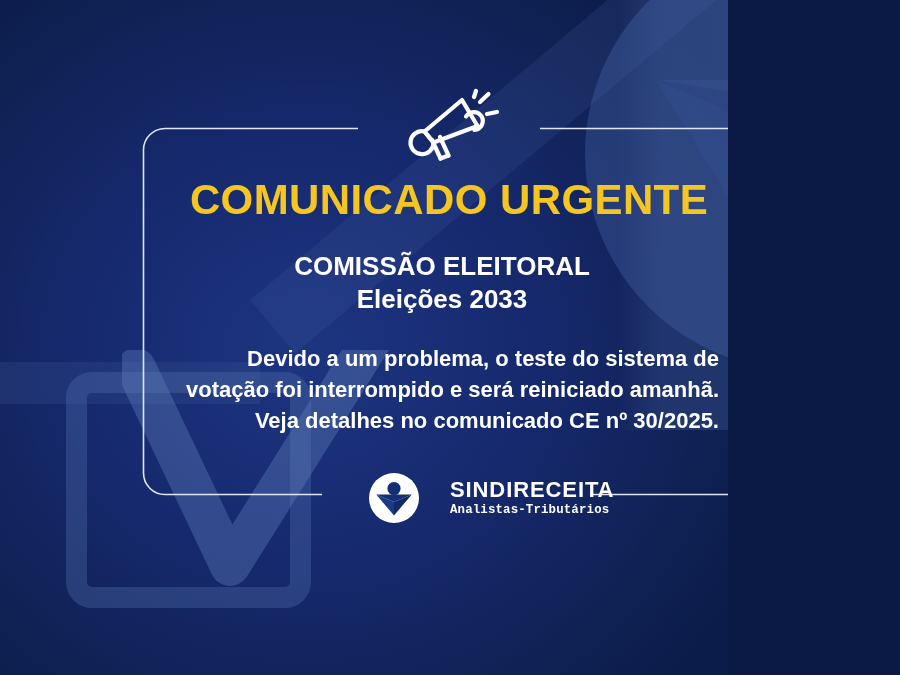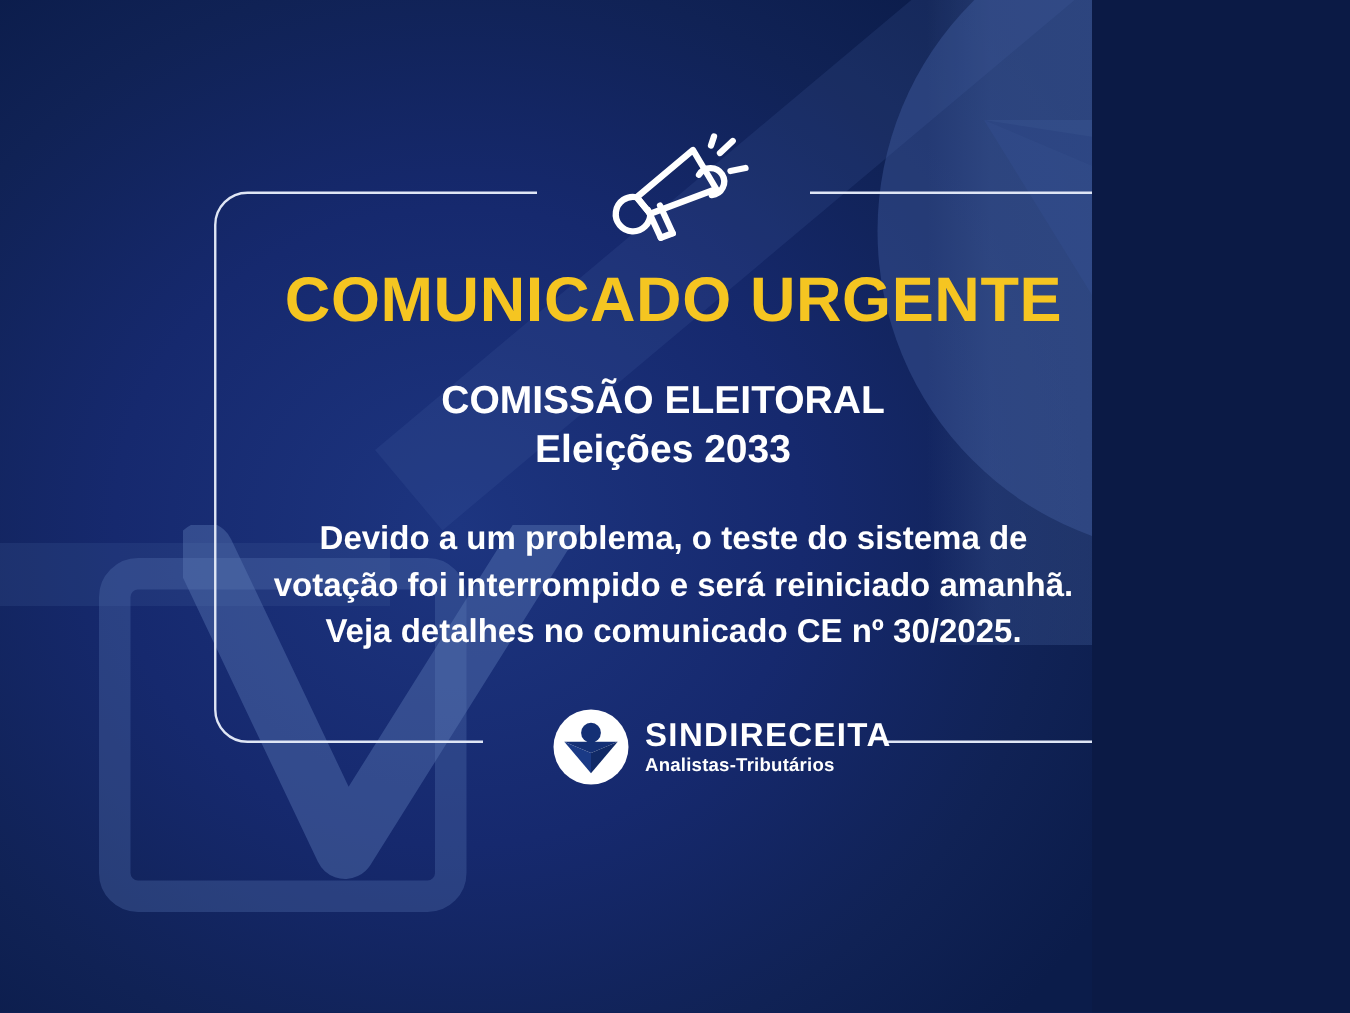--- a/index.html
+++ b/index.html
@@ -140,21 +140,21 @@
     font-weight: bold;
     text-align: center;
     margin: 28px 14px 0 0;
     line-height: 1.28;
   }
   .subtitle .line2 { display: block; }
   .body-text {
     color: #ffffff;
     font-size: 22px;
     font-weight: bold;
-    text-align: center;
+    text-align: right;
     line-height: 1.42;
     margin: 26px 0 0 0;
     width: 540px;
   }
 
   
   .logo {
     position: absolute;
     left: 369px;
     top: 473px;
@@ -169,33 +169,35 @@
     background: #ffffff;
     display: flex;
     align-items: center;
     justify-content: center;
     flex: 0 0 auto;
   }
   .logo-text {
     display: flex;
     flex-direction: column;
     line-height: 1;
+    margin-left: 20px;
   }
   .logo-name {
     color: #ffffff;
     font-size: 22px;
     font-weight: bold;
     letter-spacing: .9px;
   }
   .logo-sub {
     color: #ffffff;
     font-size: 12.4px;
     font-weight: bold;
     letter-spacing: .15px;
     margin-top: 3px;
+    font-family: Liberation Mono, monospace;
   }
 </style>
 </head>
 <body>
 
 <div id="poster">
 
   <div class="bg-layer">
 
     <div class="bg-circle"></div>

